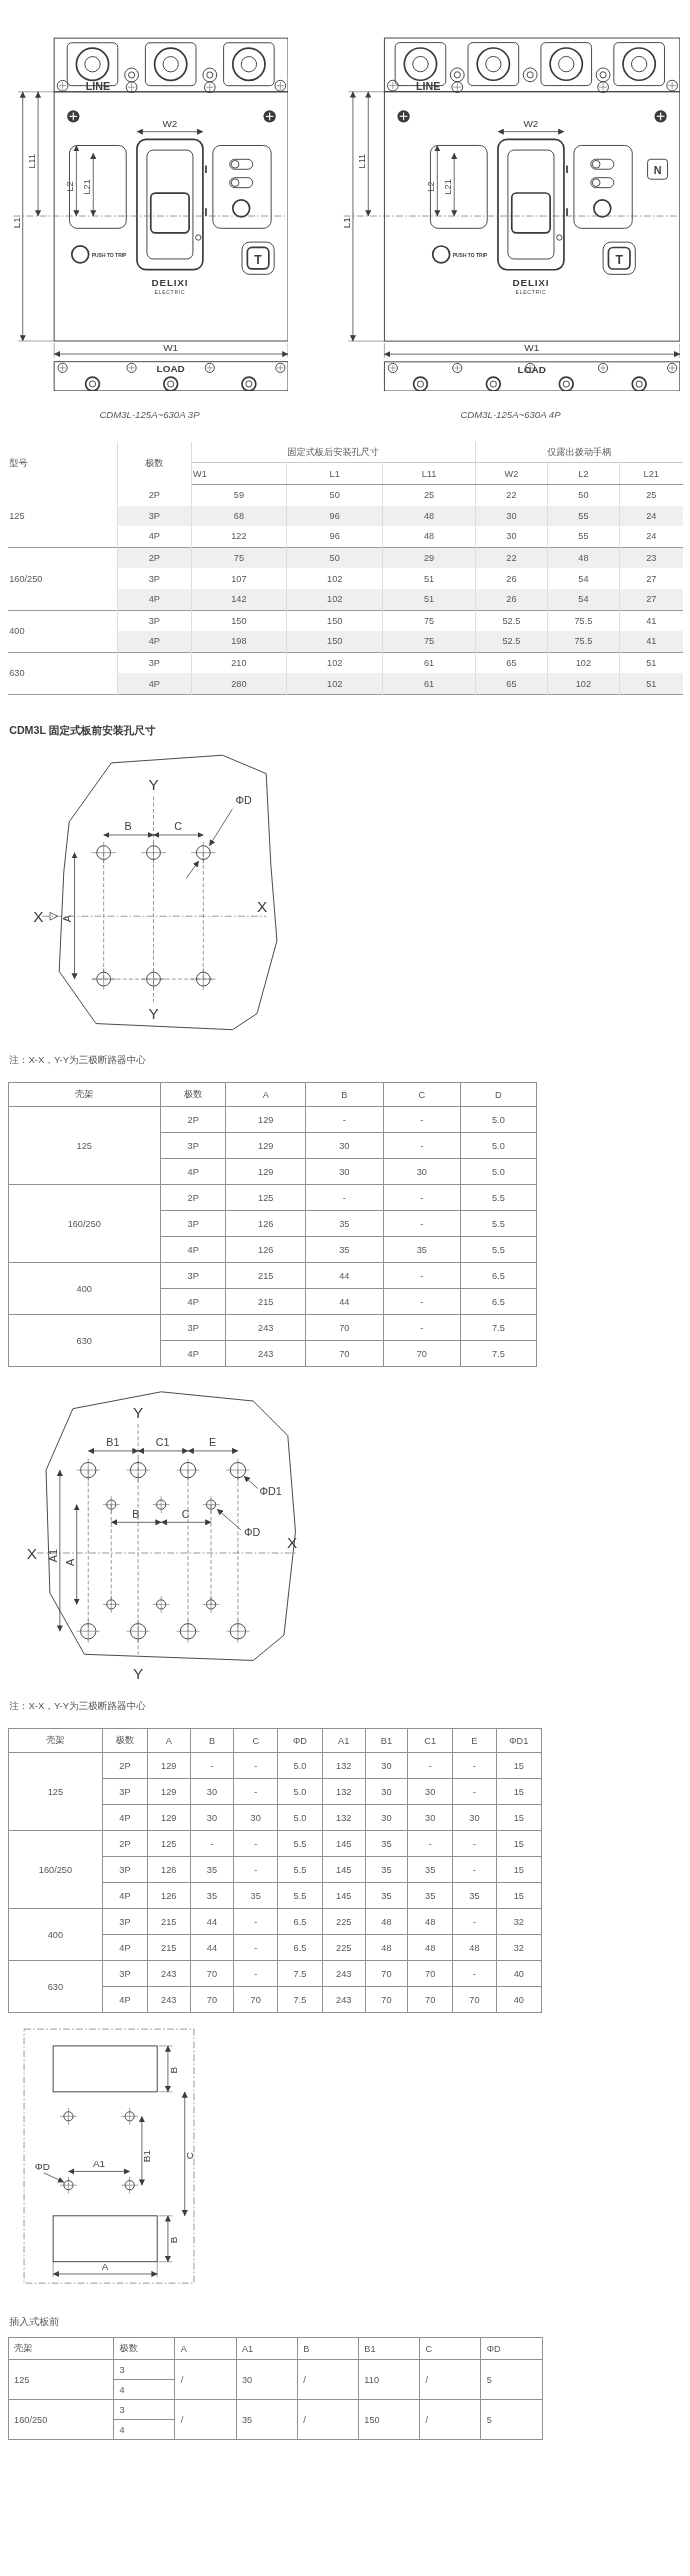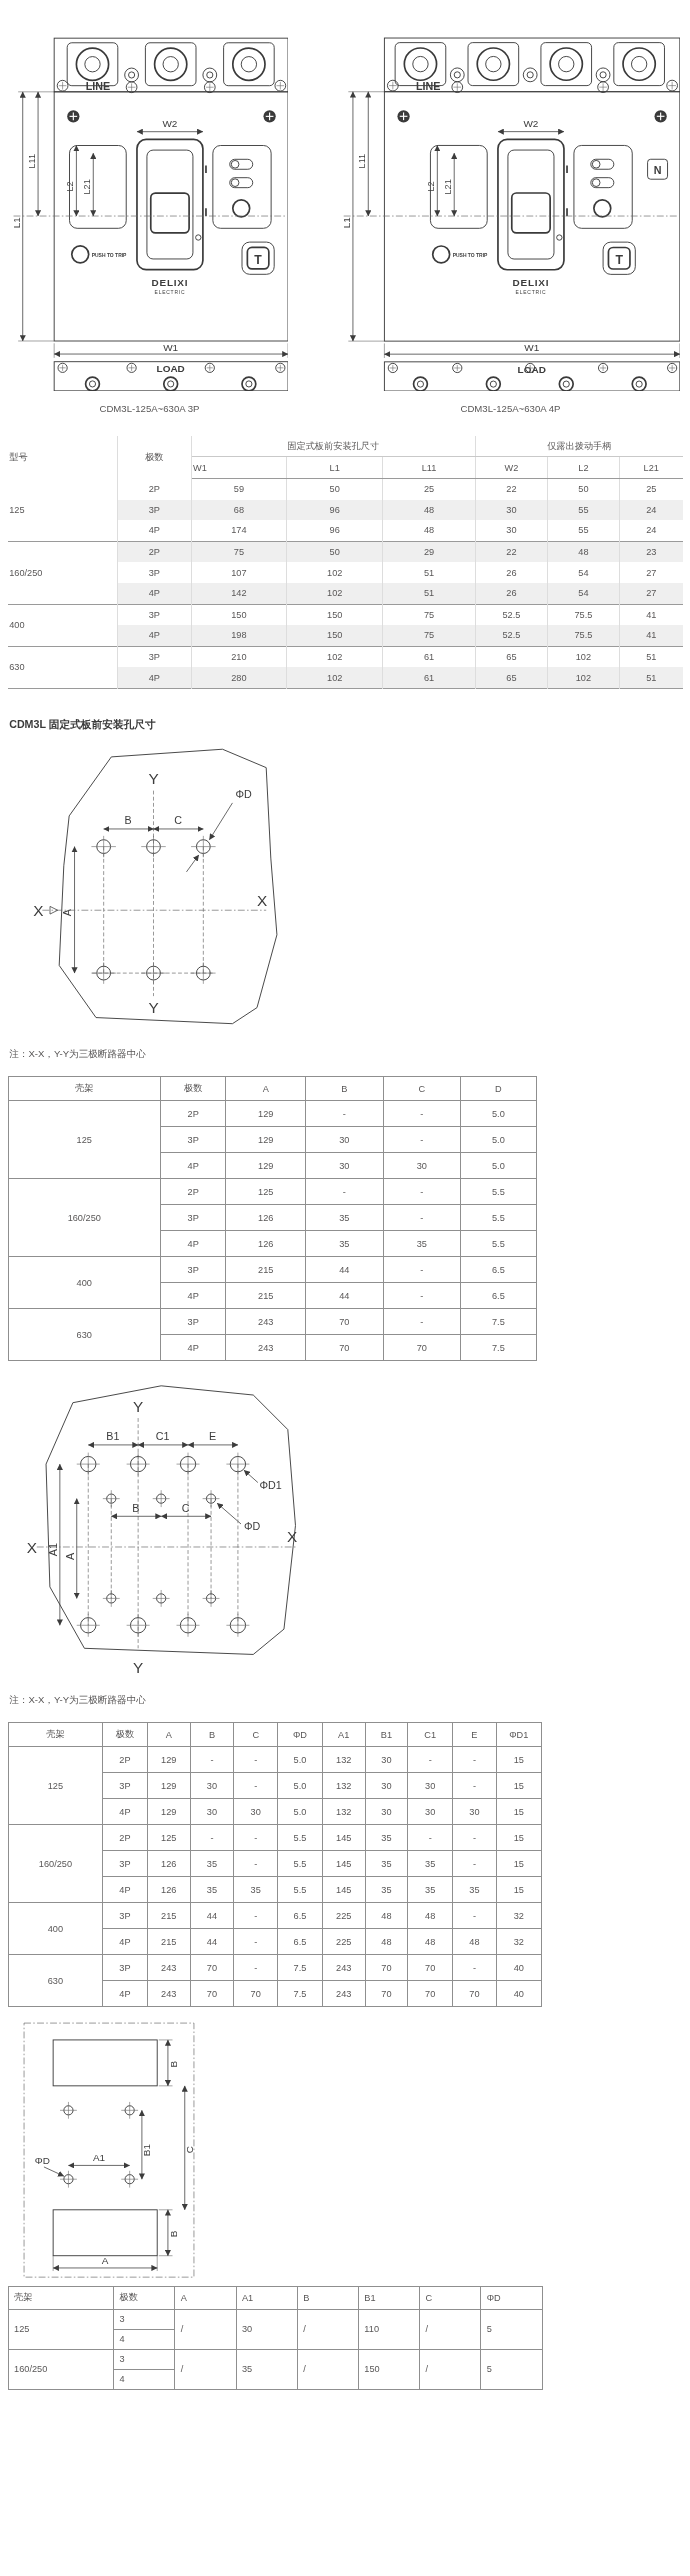--- a/index.html
+++ b/index.html
@@ -4,21 +4,21 @@
 <style>
   html,body{margin:0;padding:0;background:#fff;}
   .page{width:691px;height:2576px;overflow:hidden;position:relative;
         font-family:"Liberation Sans",sans-serif;color:#595757;background:#fff;}
   .doc-title{font-size:11.5px;font-weight:bold;color:#3a3a3a;padding:10.7px 0 0 9.2px;}
   .section-title{font-size:10.7px;font-weight:bold;color:#3a3a3a;margin:29px 0 0 9.2px;}
   .sub-label{font-size:10px;color:#595757;margin:23px 0 7.7px 9.2px;}
   .note{font-size:9.6px;color:#595757;margin:12.3px 0 0 9.2px;}
   .drawings{display:flex;justify-content:center;gap:54px;margin-top:15.3px;}
   .drawing-block{text-align:center;}
-  .caption{font-size:9.6px;color:#595757;margin-top:9px;}
+  .caption{font-size:9.6px;color:#595757;margin-top:15px;font-style:italic;}
   svg text{font-family:"Liberation Sans",sans-serif;fill:#3c3c3c;}
   .thin{fill:none;stroke:#3a3a3a;stroke-width:1.2;}
   .thick{fill:none;stroke:#3a3a3a;stroke-width:2.2;}
   .xthin{fill:none;stroke:#6a6a6a;stroke-width:0.8;}
   .dim{stroke:#3c3c3c;stroke-width:1;}
   .dash{stroke:#6a6a6a;stroke-width:0.9;fill:none;stroke-dasharray:5,3;}
   .dashdot{stroke:#6a6a6a;stroke-width:0.9;fill:none;stroke-dasharray:9,3,2,3;}
   .dimtxt{font-size:12px;}
   .dimtxt-l{font-size:13px;}
   .bigtxt{font-size:20px;}
@@ -324,21 +324,21 @@
       </svg>
       <div class="caption">CDM3L-125A~630A 4P</div>
     </div>
   </div>
 
   <table class="tbl tbl-panel">
     <thead>
       <tr>
         <th rowspan="2">型号</th>
         <th rowspan="2">极数</th>
-        <th colspan="3">固定式板前安装孔尺寸</th>
+        <th colspan="3">固定式板后安装孔尺寸</th>
         <th colspan="3">仅露出拨动手柄</th>
       </tr>
       <tr>
         <th>W1</th>
         <th>L1</th>
         <th>L11</th>
         <th>W2</th>
         <th>L2</th>
         <th>L21</th>
       </tr>
@@ -358,21 +358,21 @@
           <td>3P</td>
           <td>68</td>
           <td>96</td>
           <td>48</td>
           <td>30</td>
           <td>55</td>
           <td>24</td>
         </tr>
         <tr>
           <td>4P</td>
-          <td>174</td>
+          <td>122</td>
           <td>96</td>
           <td>48</td>
           <td>30</td>
           <td>55</td>
           <td>24</td>
         </tr>
         <tr>
           <td rowspan="3">160/250</td>
           <td>2P</td>
           <td>75</td>
@@ -877,20 +877,21 @@
       <line x1="180" y1="310" x2="198" y2="310" class="xthin"></line>
       <line x1="192" y1="250" x2="192" y2="310" class="dim" marker-start="url(#arr)" marker-end="url(#arr)"></line>
       <text transform="translate(204,286) rotate(-90)" class="dimtxt-l">B</text>
       <line x1="42" y1="310" x2="42" y2="330" class="xthin"></line>
       <line x1="178" y1="310" x2="178" y2="330" class="xthin"></line>
       <line x1="42" y1="326" x2="178" y2="326" class="dim" marker-start="url(#arr)" marker-end="url(#arr)"></line>
       <text x="110" y="321" class="dimtxt-l" text-anchor="middle">A</text>
     </svg>
   </div>
 
+  <div class="sub-label">插入式板前</div>
 
   <table class="tbl tbl-grid tbl-plug tbl-plug-front">
     <colgroup>
         <col style="width:105px">
         <col style="width:61px">
         <col style="width:61px">
         <col style="width:61px">
         <col style="width:61px">
         <col style="width:61px">
         <col style="width:61px">

